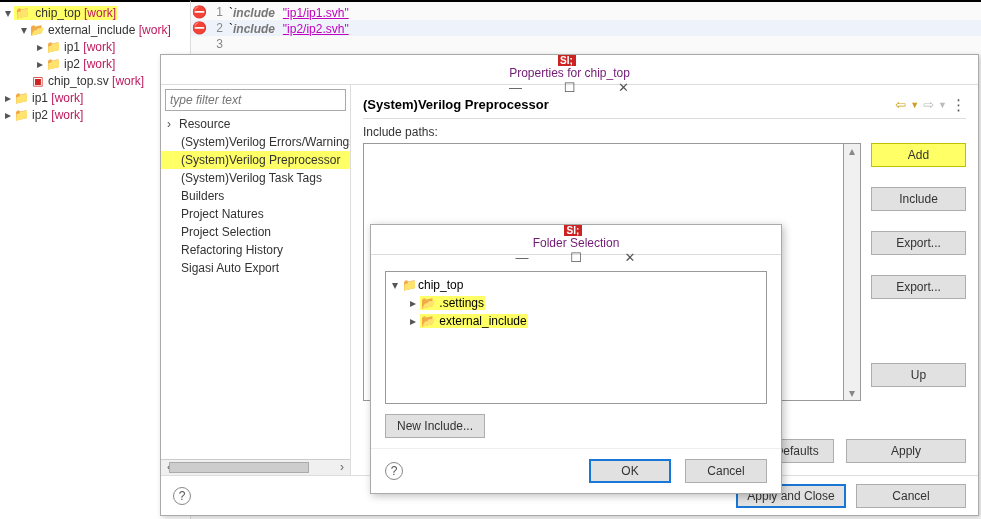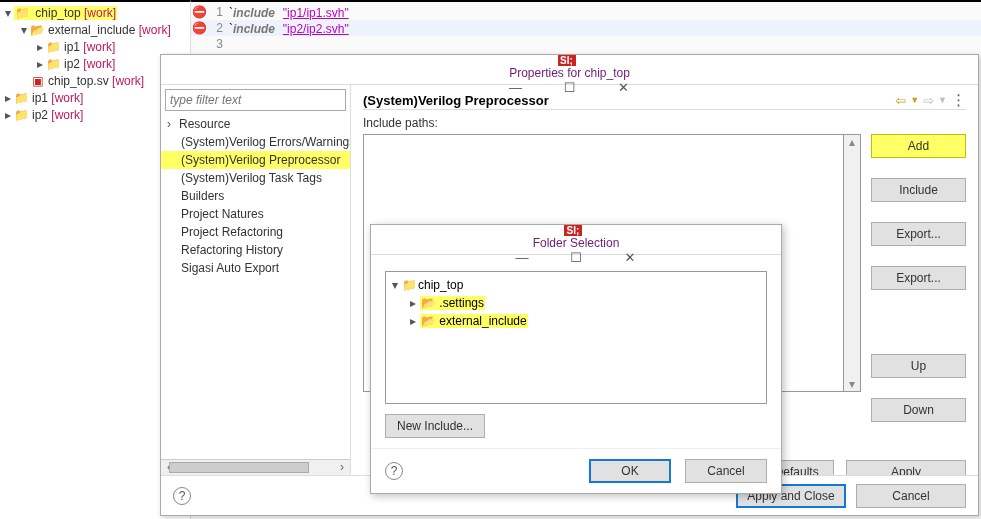--- a/index.html
+++ b/index.html
@@ -172,21 +172,21 @@
         <div class="cat-item">
             <span>(System)Verilog Task Tags</span>
           </div>
         <div class="cat-item">
             <span>Builders</span>
           </div>
         <div class="cat-item">
             <span>Project Natures</span>
           </div>
         <div class="cat-item">
-            <span>Project Refactoring</span>
+            <span>Project Selection</span>
           </div>
         <div class="cat-item">
             <span>Refactoring History</span>
           </div>
         <div class="cat-item">
             <span>Sigasi Auto Export</span>
           </div>
       </div>
       <div class="scroll-hint">
         <span class="scroll-arrow left">‹</span>
@@ -212,21 +212,20 @@
           <span>▴</span>
           <span>▾</span>
         </div>
         <div class="paths-buttons">
           <div class="btn hl">Add</div>
           <div class="btn">Include</div>
           <div class="btn">Export...</div>
           <div class="btn">Export...</div>
           <div style="height:24px;"></div>
           <div class="btn">Up</div>
-          <div class="btn">Down</div>
         </div>
       </div>
       <div class="below-paths">
         <div class="spacer"></div>
         <div class="below-buttons">
           <div class="btn">Restore Defaults</div>
           <div class="btn">Apply</div>
         </div>
       </div>
     </div>

